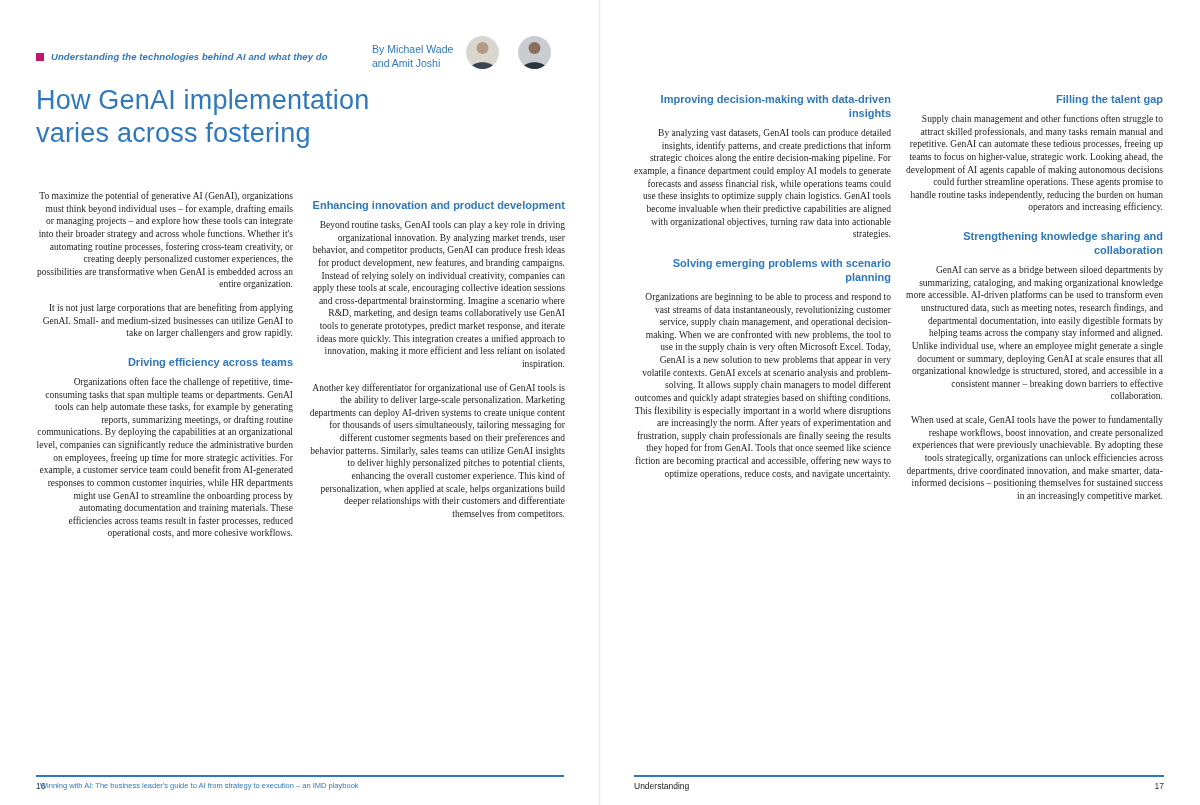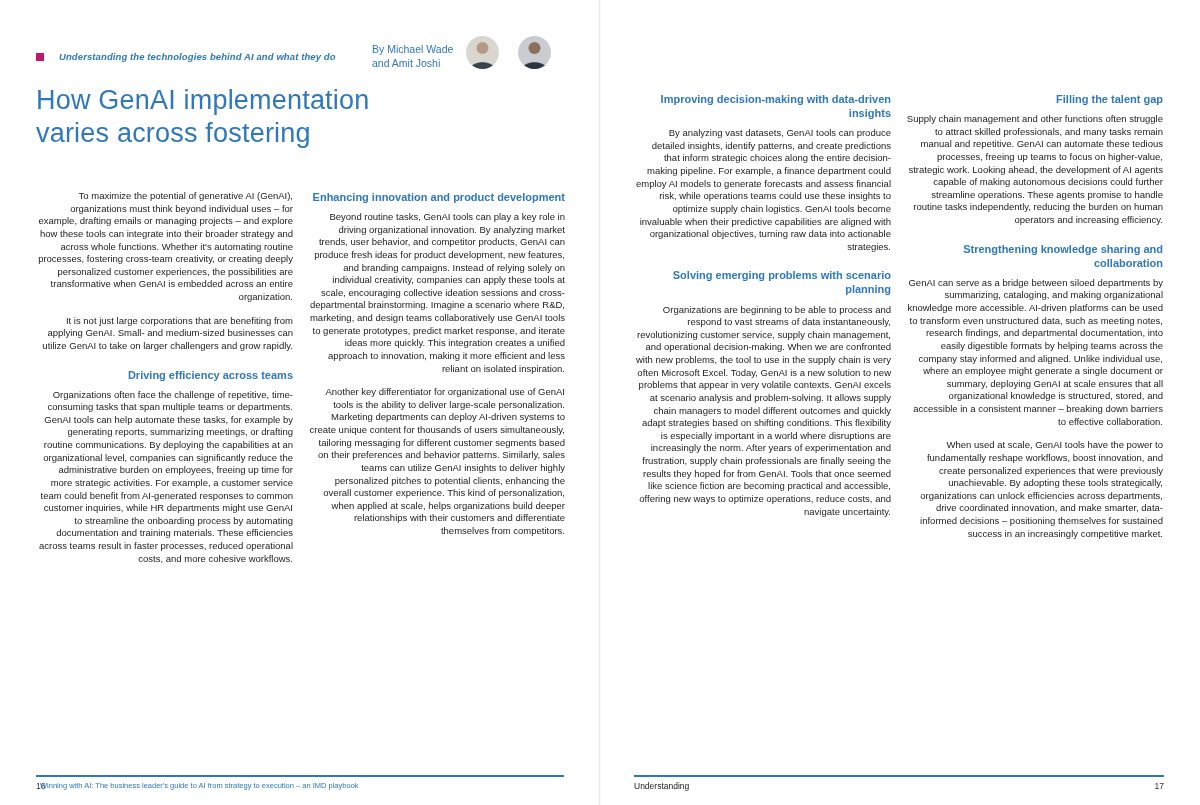--- a/index.html
+++ b/index.html
@@ -20,21 +20,21 @@
   }
   .gutter {
     position: absolute;
     left: 598px; top: 0;
     width: 3px; height: 100%;
     background: linear-gradient(to right, rgba(0,0,0,0.00), rgba(0,0,0,0.08), rgba(0,0,0,0.00));
   }
   
   .eyebrow {
     position: absolute; left: 36px; top: 51px;
-    display: flex; align-items: center; gap: 15px;
+    display: flex; align-items: center; gap: 7px;
     color: var(--accent);
     font-size: 9.5px; font-weight: bold; font-style: italic;
     letter-spacing: 0.1px;
     justify-content: space-between;
   }
   .eyebrow .sq {
     width: 8px; height: 8px; background: var(--magenta);
     flex: 0 0 auto; font-style: normal;
   }
   .byline {
@@ -59,24 +59,24 @@
     font-size: 27px; font-weight: normal; line-height: 1.24;
     letter-spacing: 0.2px;
   }
 
   
   .col {
     position: absolute; width: 257px;
     font-size: 9.5px; line-height: 1.33; color: var(--body); text-align: right;
   }
   .col1 { left: 36px;  top: 190px; }
-  .col2 { left: 308px; top: 190px; }
+  .col2 { left: 308px; top: 198px; }
   .col3 { left: 634px; top: 92px; }
   .col4 { left: 906px; top: 92px; }
-  .col p { margin: 0 0 11px 0; }
+  .col p { margin: 0 0 11px 0; font-family: Liberation Serif, serif; }
   .col h2 {
     margin: 15px 0 7px 0;
     color: var(--accent);
     font-size: 11px; font-weight: bold; line-height: 1.28;
   }
   .col h2:first-child { margin-top: 0; }
 
   
   .rule {
     position: absolute; top: 775px; height: 2px;

